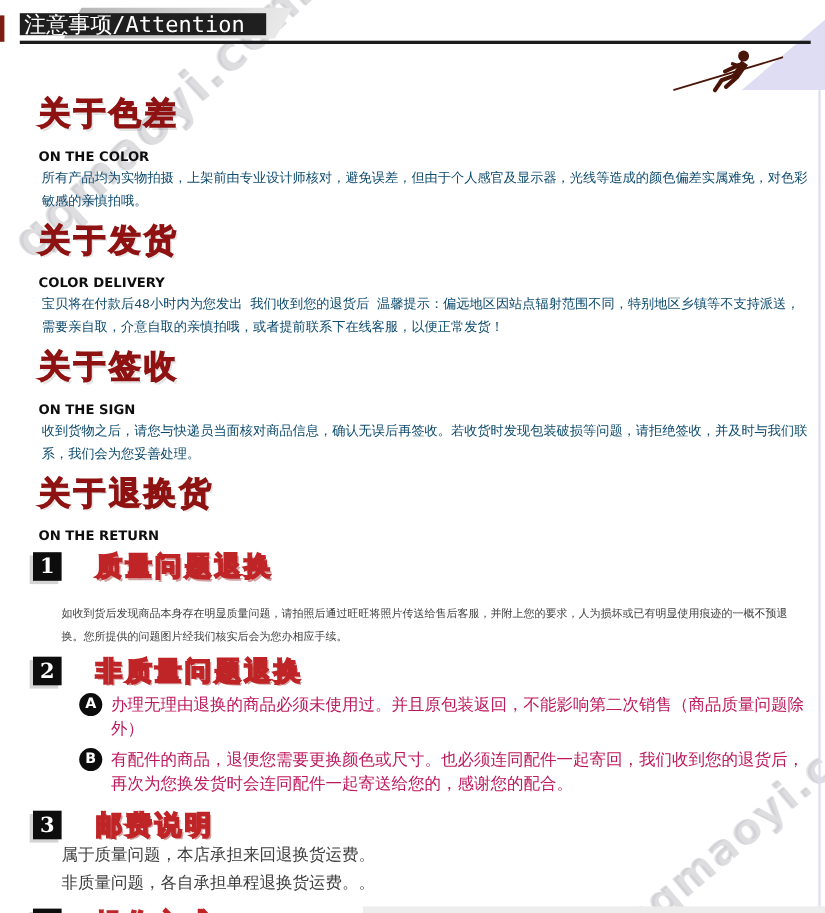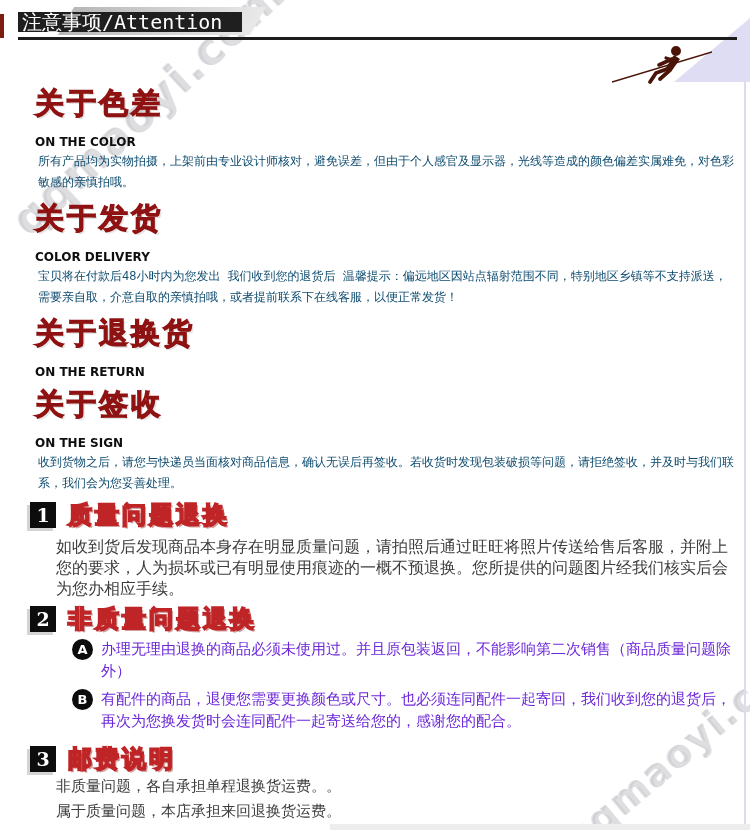--- a/index.html
+++ b/index.html
@@ -50,33 +50,33 @@
   
   .item{margin-top:7px;}
   .item-head{display:flex;align-items:center;margin-left:-5px;}
   .num-badge{
     width:26px;height:26px;background:#0d0d0d;color:#fff;font-size:19px;font-weight:bold;
     display:flex;align-items:center;justify-content:center;
     box-shadow:-3px 3px 0 #d4d4d4;flex:0 0 auto;
     font-family:"DejaVu Serif","Liberation Serif",serif;
   }
   .item-title{
-    margin-left:12px;font-size:24px;line-height:26px;font-weight:900;letter-spacing:3px;
+    margin-left:31px;font-size:24px;line-height:26px;font-weight:900;letter-spacing:3px;
     color:#14532d;-webkit-text-stroke:1.8px #bf2426;
     text-shadow:2px 2px 0 rgba(142,18,18,0.40);
   }
-  .item-body{font-size:16px;line-height:21px;color:#3d3d3d;margin:8px 6px 0 21px;}
+  .item-body{font-size:10px;line-height:21px;color:#3d3d3d;margin:20px 6px 0 21px;}
   .plain-line{font-size:15px;line-height:21px;color:#3d3d3d;margin:4px 0 0 21px;}
   .ab-row{display:flex;margin:6px 4px 0 37px;}
   .letter-badge{
     width:21px;height:21px;border-radius:50%;background:#0c0c0c;color:#fff;
     font-size:13px;font-weight:bold;display:flex;align-items:center;justify-content:center;
     flex:0 0 auto;margin:1px 8px 0 0;
   }
-  .ab-text{font-size:15px;line-height:22px;color:#6d28d9;}
+  .ab-text{font-size:15px;line-height:22px;color:#be185d;}
   .bottom-strip{position:absolute;left:330px;right:0;bottom:0;height:6px;background:#ededed;z-index:5;}
 </style>
 </head>
 <body>
 
 <div class="page">
 
   <div class="wm wm-top">qqmaoyi.com</div>
   <div class="wm wm-bottom">qqmaoyi.com</div>
 
@@ -108,28 +108,28 @@
       <div class="sec-body">所有产品均为实物拍摄，上架前由专业设计师核对，避免误差，但由于个人感官及显示器，光线等造成的颜色偏差实属难免，对色彩敏感的亲慎拍哦。</div>
     </div>
 
     <div class="sec">
       <div class="sec-heading">关于发货</div>
       <div class="sec-sub">COLOR DELIVERY</div>
       <div class="sec-body">宝贝将在付款后48小时内为您发出 我们收到您的退货后 温馨提示：偏远地区因站点辐射范围不同，特别地区乡镇等不支持派送，需要亲自取，介意自取的亲慎拍哦，或者提前联系下在线客服，以便正常发货！</div>
     </div>
 
     <div class="sec">
-      <div class="sec-heading">关于退换货</div>
-      <div class="sec-sub">ON THE RETURN</div>
+      <div class="sec-heading">关于签收</div>
+      <div class="sec-sub">ON THE SIGN</div>
+      <div class="sec-body">收到货物之后，请您与快递员当面核对商品信息，确认无误后再签收。若收货时发现包装破损等问题，请拒绝签收，并及时与我们联系，我们会为您妥善处理。</div>
     </div>
 
     <div class="sec">
-      <div class="sec-heading">关于签收</div>
-      <div class="sec-sub">ON THE SIGN</div>
-      <div class="sec-body">收到货物之后，请您与快递员当面核对商品信息，确认无误后再签收。若收货时发现包装破损等问题，请拒绝签收，并及时与我们联系，我们会为您妥善处理。</div>
+      <div class="sec-heading">关于退换货</div>
+      <div class="sec-sub">ON THE RETURN</div>
     </div>
 
     <div class="item">
       <div class="item-head">
         <div class="num-badge">1</div>
         <div class="item-title">质量问题退换</div>
       </div>
       <div class="item-body">如收到货后发现商品本身存在明显质量问题，请拍照后通过旺旺将照片传送给售后客服，并附上您的要求，人为损坏或已有明显使用痕迹的一概不预退换。您所提供的问题图片经我们核实后会为您办相应手续。</div>
     </div>
 
@@ -146,22 +146,22 @@
         <div class="letter-badge">B</div>
         <div class="ab-text">有配件的商品，退便您需要更换颜色或尺寸。也必须连同配件一起寄回，我们收到您的退货后，再次为您换发货时会连同配件一起寄送给您的，感谢您的配合。</div>
       </div>
     </div>
 
     <div class="item" style="margin-top:14px;">
       <div class="item-head">
         <div class="num-badge">3</div>
         <div class="item-title">邮费说明</div>
       </div>
+      <div class="plain-line">属于质量问题，本店承担来回退换货运费。</div>
       <div class="plain-line">非质量问题，各自承担单程退换货运费。。</div>
-      <div class="plain-line">属于质量问题，本店承担来回退换货运费。</div>
     </div>
 
     <div class="item" style="margin-top:13px;">
       <div class="item-head">
         <div class="num-badge">4</div>
         <div class="item-title">操作方式</div>
       </div>
       <div class="ab-row">
         <div class="letter-badge">A</div>
       </div>

